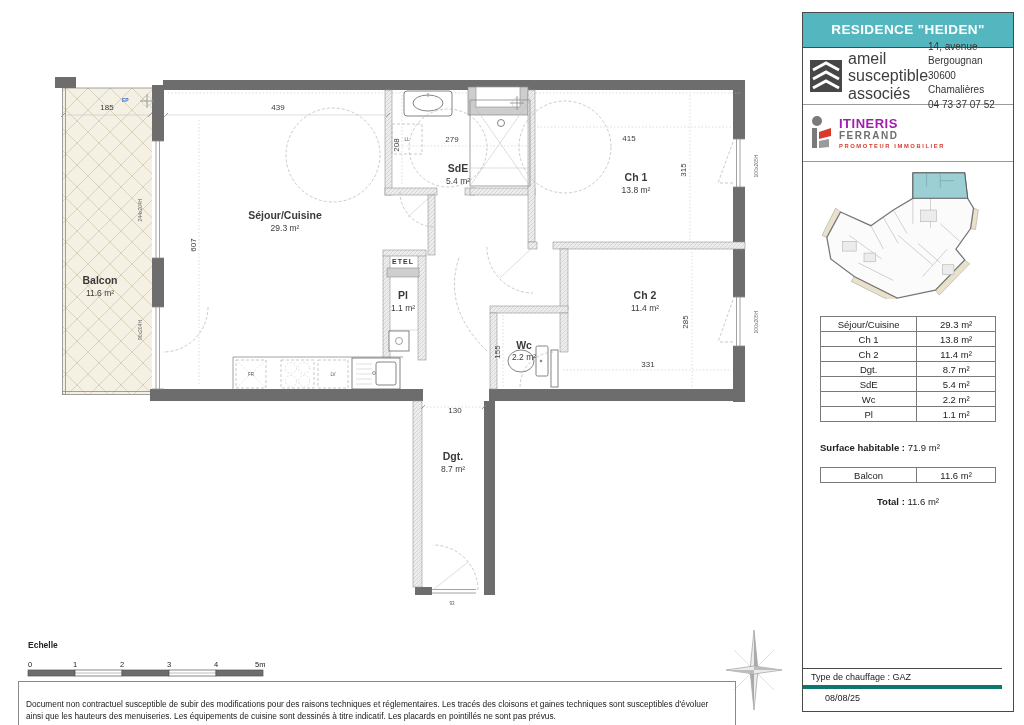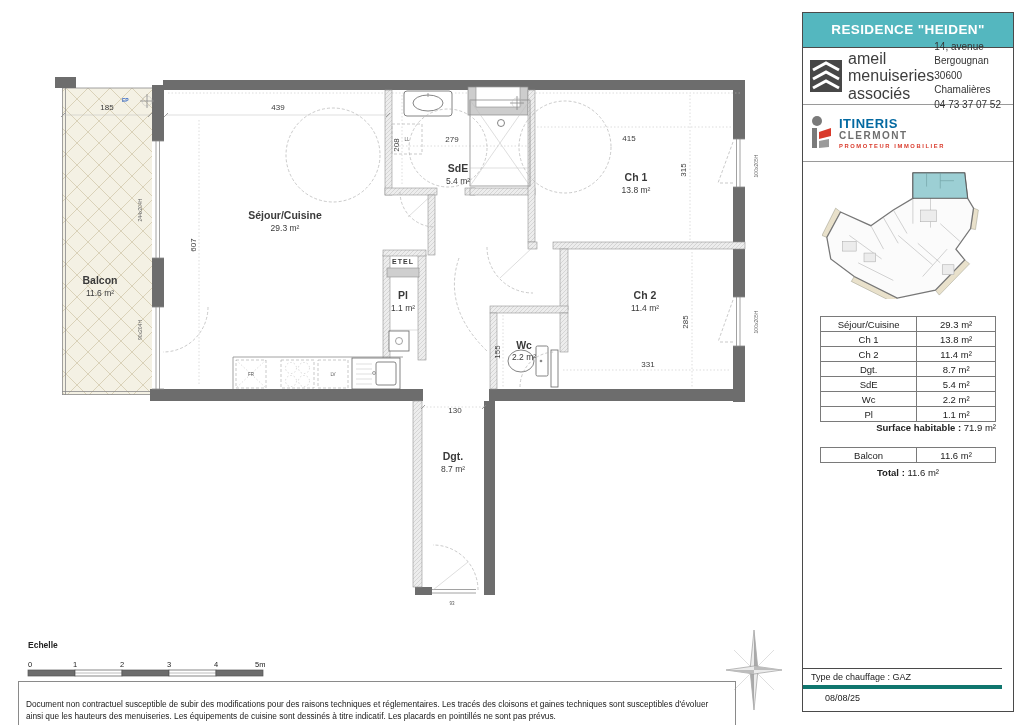--- a/index.html
+++ b/index.html
@@ -21,34 +21,34 @@
   .wint{font-size:5px;fill:#666;text-anchor:middle;}
   
   .tb{position:absolute;left:802px;top:12px;width:212px;height:700px;border:1px solid #4a4a4a;background:#fff;box-sizing:border-box;}
   .tb-header{background:#54b7bf;color:#fff;text-align:center;padding:9px 4px 10px;border-bottom:1px solid #4a4a4a;}
   .tb-header .t1{font-size:13.5px;font-weight:800;letter-spacing:.4px;}
   .tb-header .t2{font-size:8.5px;font-weight:700;line-height:1.4;margin-top:7px;}
   .tb-row{display:flex;align-items:center;padding:4px 6px;border-bottom:1px solid #9a9a9a;height:48px;}
   .arch-name{margin-left:5px;font-weight:400;font-size:16px;line-height:1.1;color:#3d3d3d;}
   .blk-addr{flex:1;font-size:10px;font-weight:400;color:#333;line-height:1.45;}
   .promo-name{margin-left:4px;line-height:1;}
-  .promo-name .p1{font-size:13px;font-weight:800;color:#0369a1;letter-spacing:.5px;}
+  .promo-name .p1{font-size:13px;font-weight:800;color:#a21caf;letter-spacing:.5px;}
   .promo-name .p2{font-size:10px;font-weight:800;color:#6f6f6f;letter-spacing:1.5px;margin-top:1px;}
   .promo-name .p3{font-size:5.8px;font-weight:700;color:#d93a2b;letter-spacing:1.6px;margin-top:3px;}
   .tb-map{height:141px;display:flex;align-items:center;justify-content:center;}
   .tb-level{background:#54b7bf;color:#fff;text-align:center;padding:5px 0 7px;
             border-top:1px solid #4a4a4a;border-bottom:1px solid #4a4a4a;font-weight:800;font-size:13px;line-height:1.55;}
   .tb-table{padding:13px 17px 0;}
   table.areas{width:100%;border-collapse:collapse;font-size:9.5px;color:#222;}
   table.areas td{border:1px solid #7a7a7a;text-align:center;padding:1px 2px;height:12px;}
   td.lab{width:55%;}
-  .surface{font-size:9.5px;text-align:right;margin-top:0;color:#222;}
+  .surface{font-size:9.5px;text-align:left;margin-top:20px;color:#222;}
   .surface b{font-weight:800;}
   .bal-tbl{margin-top:14px;}
-  .total{font-size:9.5px;text-align:center;margin-top:4px;color:#222;}
+  .total{font-size:9.5px;text-align:center;margin-top:13px;color:#222;}
   .tb-bottom{position:absolute;bottom:0;left:0;right:11px;font-size:9px;color:#222;}
   .tb-heat{border-top:1px solid #4a4a4a;padding:3px 4px 3px 8px;}
   .tb-date{border-top:4px solid #0f766e;padding:4px 4px 8px 22px;}
   
   .disclaimer{position:absolute;left:18px;top:681px;width:702px;height:30px;border:1px solid #8a8a8a;
               padding:16px 7px;font-size:8.3px;color:#1a1a1a;line-height:1.5;}
   .scalebar{position:absolute;left:24px;top:638px;}
   .compass{position:absolute;left:722px;top:628px;}
 </style>
 </head>
@@ -291,40 +291,40 @@
       <div class="t1">RESIDENCE "HEIDEN"</div>
     </div>
 
     <div class="tb-row">
       <svg width="34" height="34" viewBox="0 0 34 34">
         <rect x="1" y="1" width="32" height="32" fill="#474747"></rect>
         <path d="M4,11 L17,4 L30,11 M4,20 L17,13 L30,20 M4,29 L17,22 L30,29" stroke="#fff" stroke-width="3" fill="none"></path>
       </svg>
       <div class="arch-name">
         <span style="display:block">ameil</span>
-        <span style="display:block">menuiseries</span>
+        <span style="display:block">susceptible</span>
         <span style="display:block">associés</span>
       </div>
       <div class="blk-addr">
         <span style="display:block">14, avenue Bergougnan</span>
         <span style="display:block">30600 Chamalières</span>
         <span style="display:block">04 73 37 07 52</span>
       </div>
     </div>
 
     <div class="tb-row">
       <svg width="26" height="38" viewBox="0 0 26 38">
         <circle cx="8" cy="7" r="5" fill="#7a7a7a"></circle>
         <path d="M3,14 L8,14 L8,34 L3,34 Z" fill="#7a7a7a"></path>
         <path d="M10,18 L22,14 L22,22 L10,25 Z" fill="#d93a2b"></path>
         <path d="M10,27 L20,25 L20,33 L10,34 Z" fill="#9a9a9a"></path>
       </svg>
       <div class="promo-name">
         <div class="p1">ITINERIS</div>
-        <div class="p2">CLERMONT</div>
+        <div class="p2">FERRAND</div>
         <div class="p3">PROMOTEUR IMMOBILIER</div>
       </div>
     </div>
 
     <div class="tb-map">
       <svg width="172" height="132" viewBox="0 0 170 135">
 
         <polygon points="143,95 113,126 117,131 148,99" fill="#e9e1cb" stroke="#9a9a8a" stroke-width=".5"></polygon>
         <polygon points="74,134 30,112 27,117 71,139" fill="#e9e1cb" stroke="#9a9a8a" stroke-width=".5"></polygon>
         <polygon points="16,46 2,72 -3,70 11,42" fill="#e9e1cb" stroke="#9a9a8a" stroke-width=".5"></polygon>

